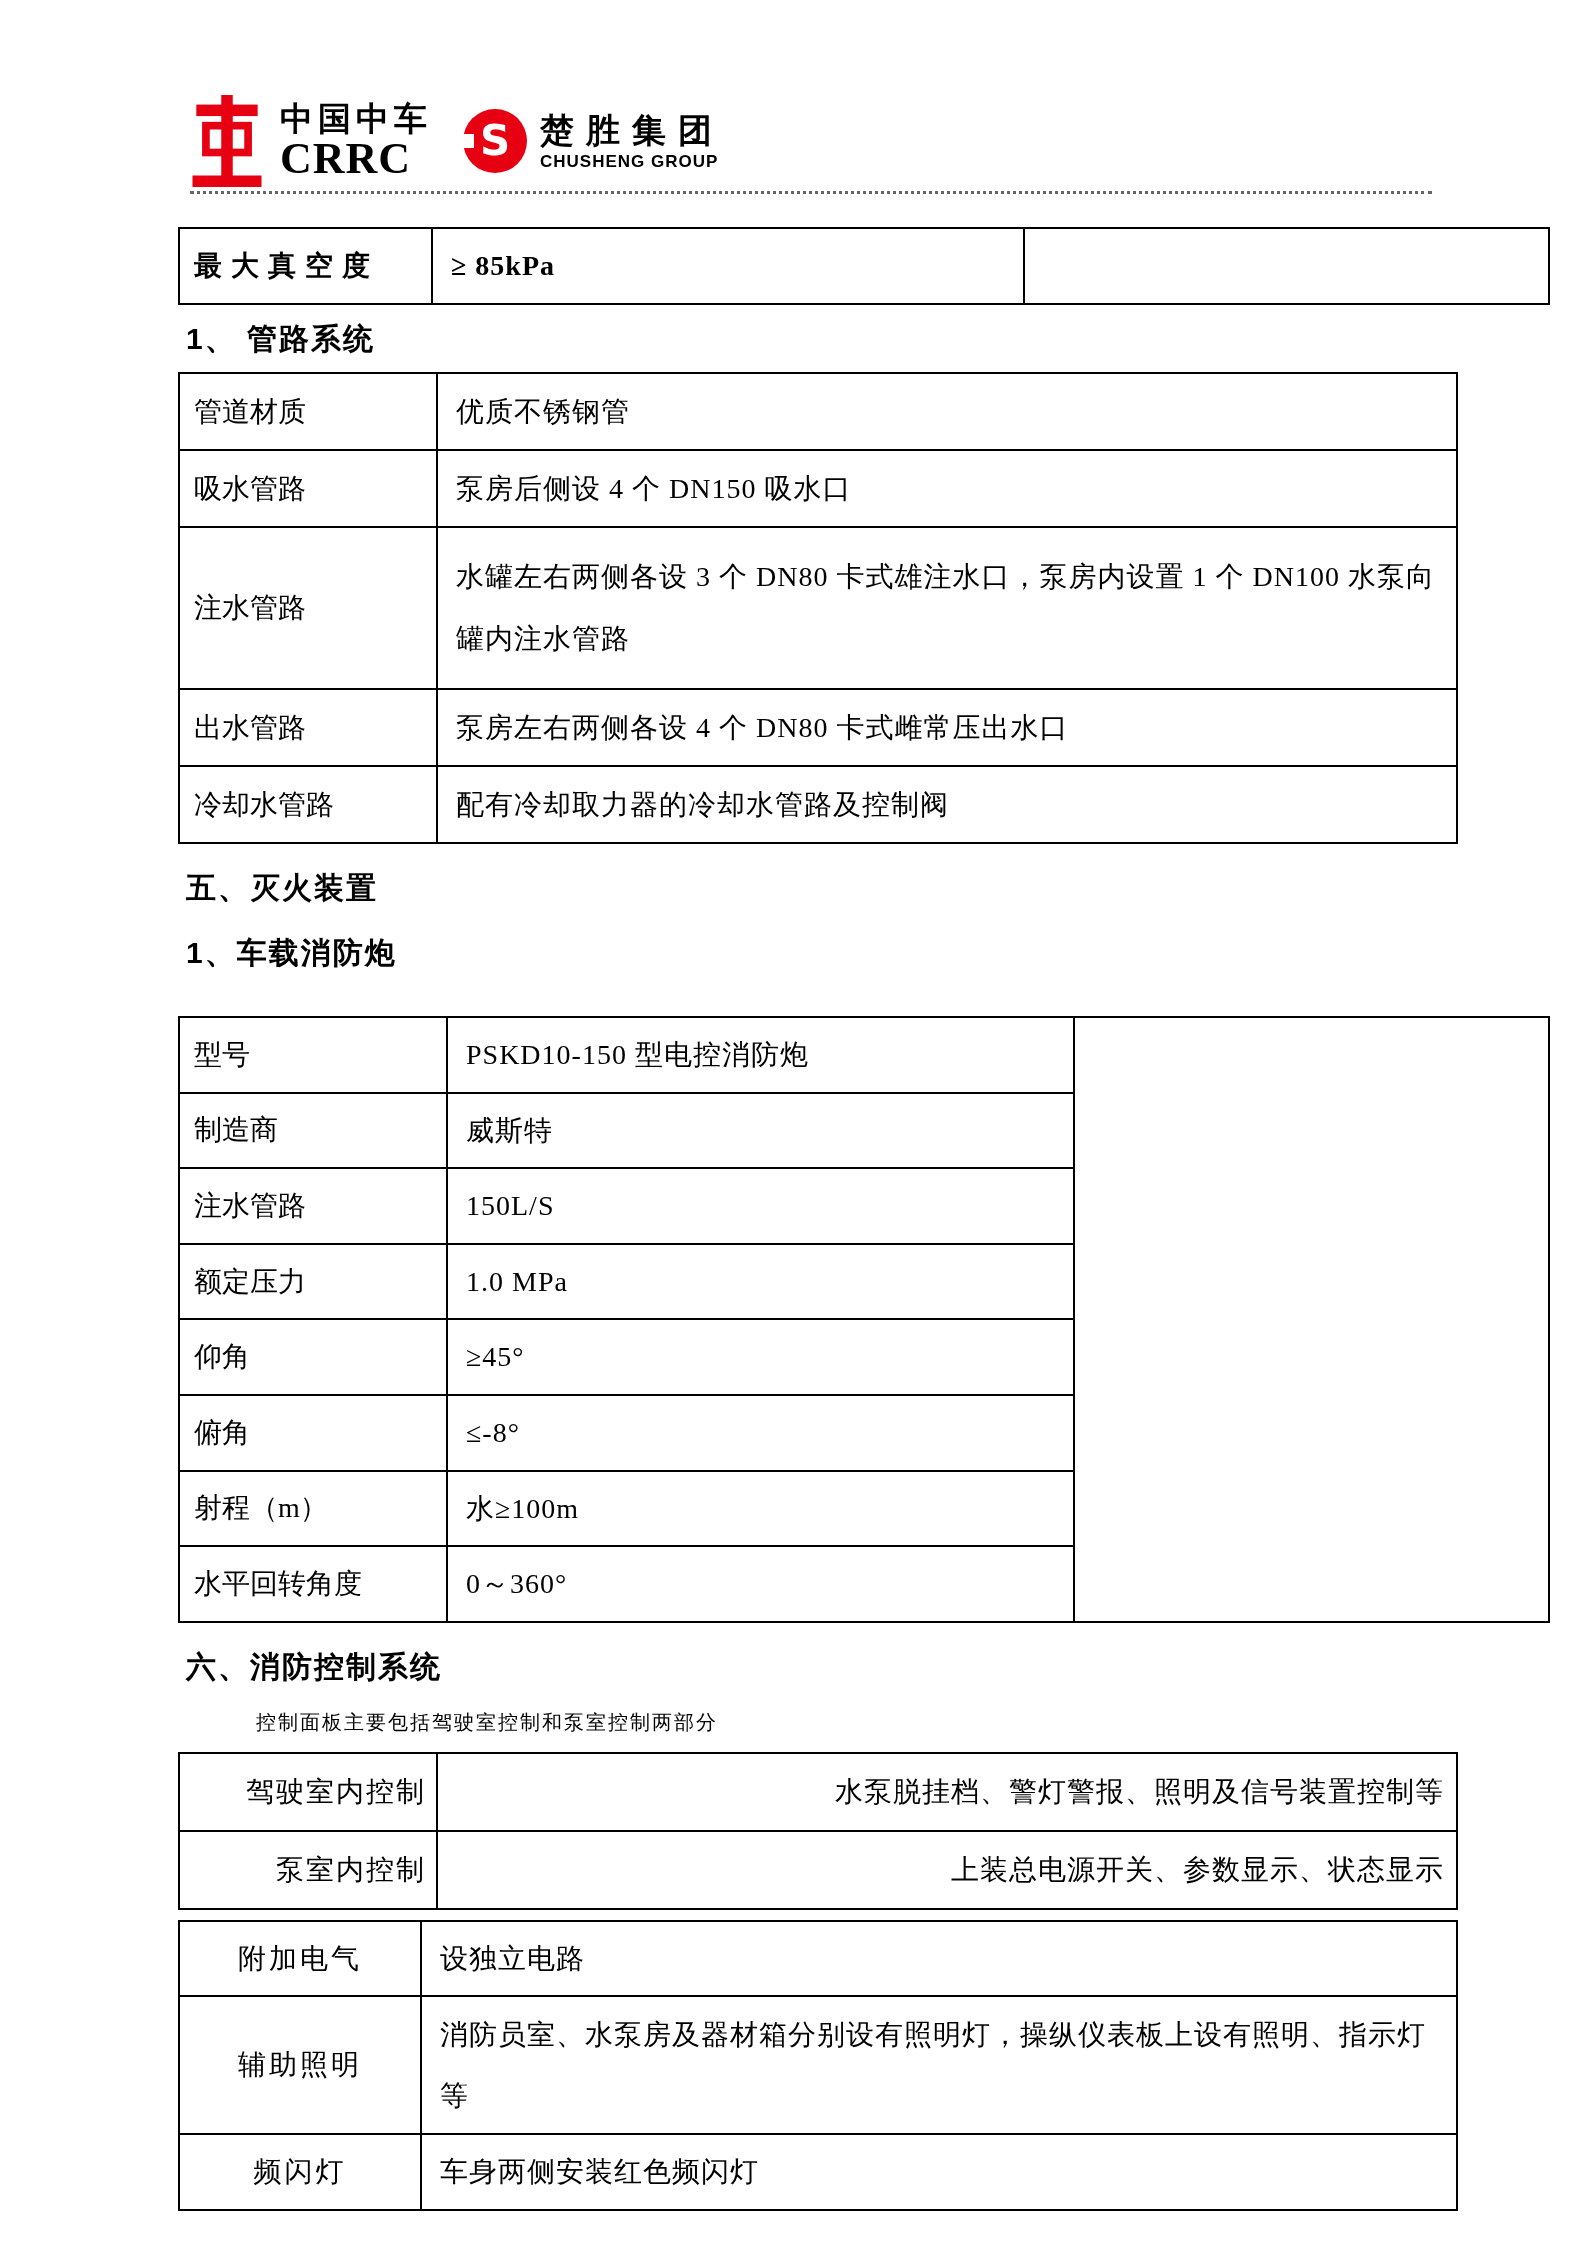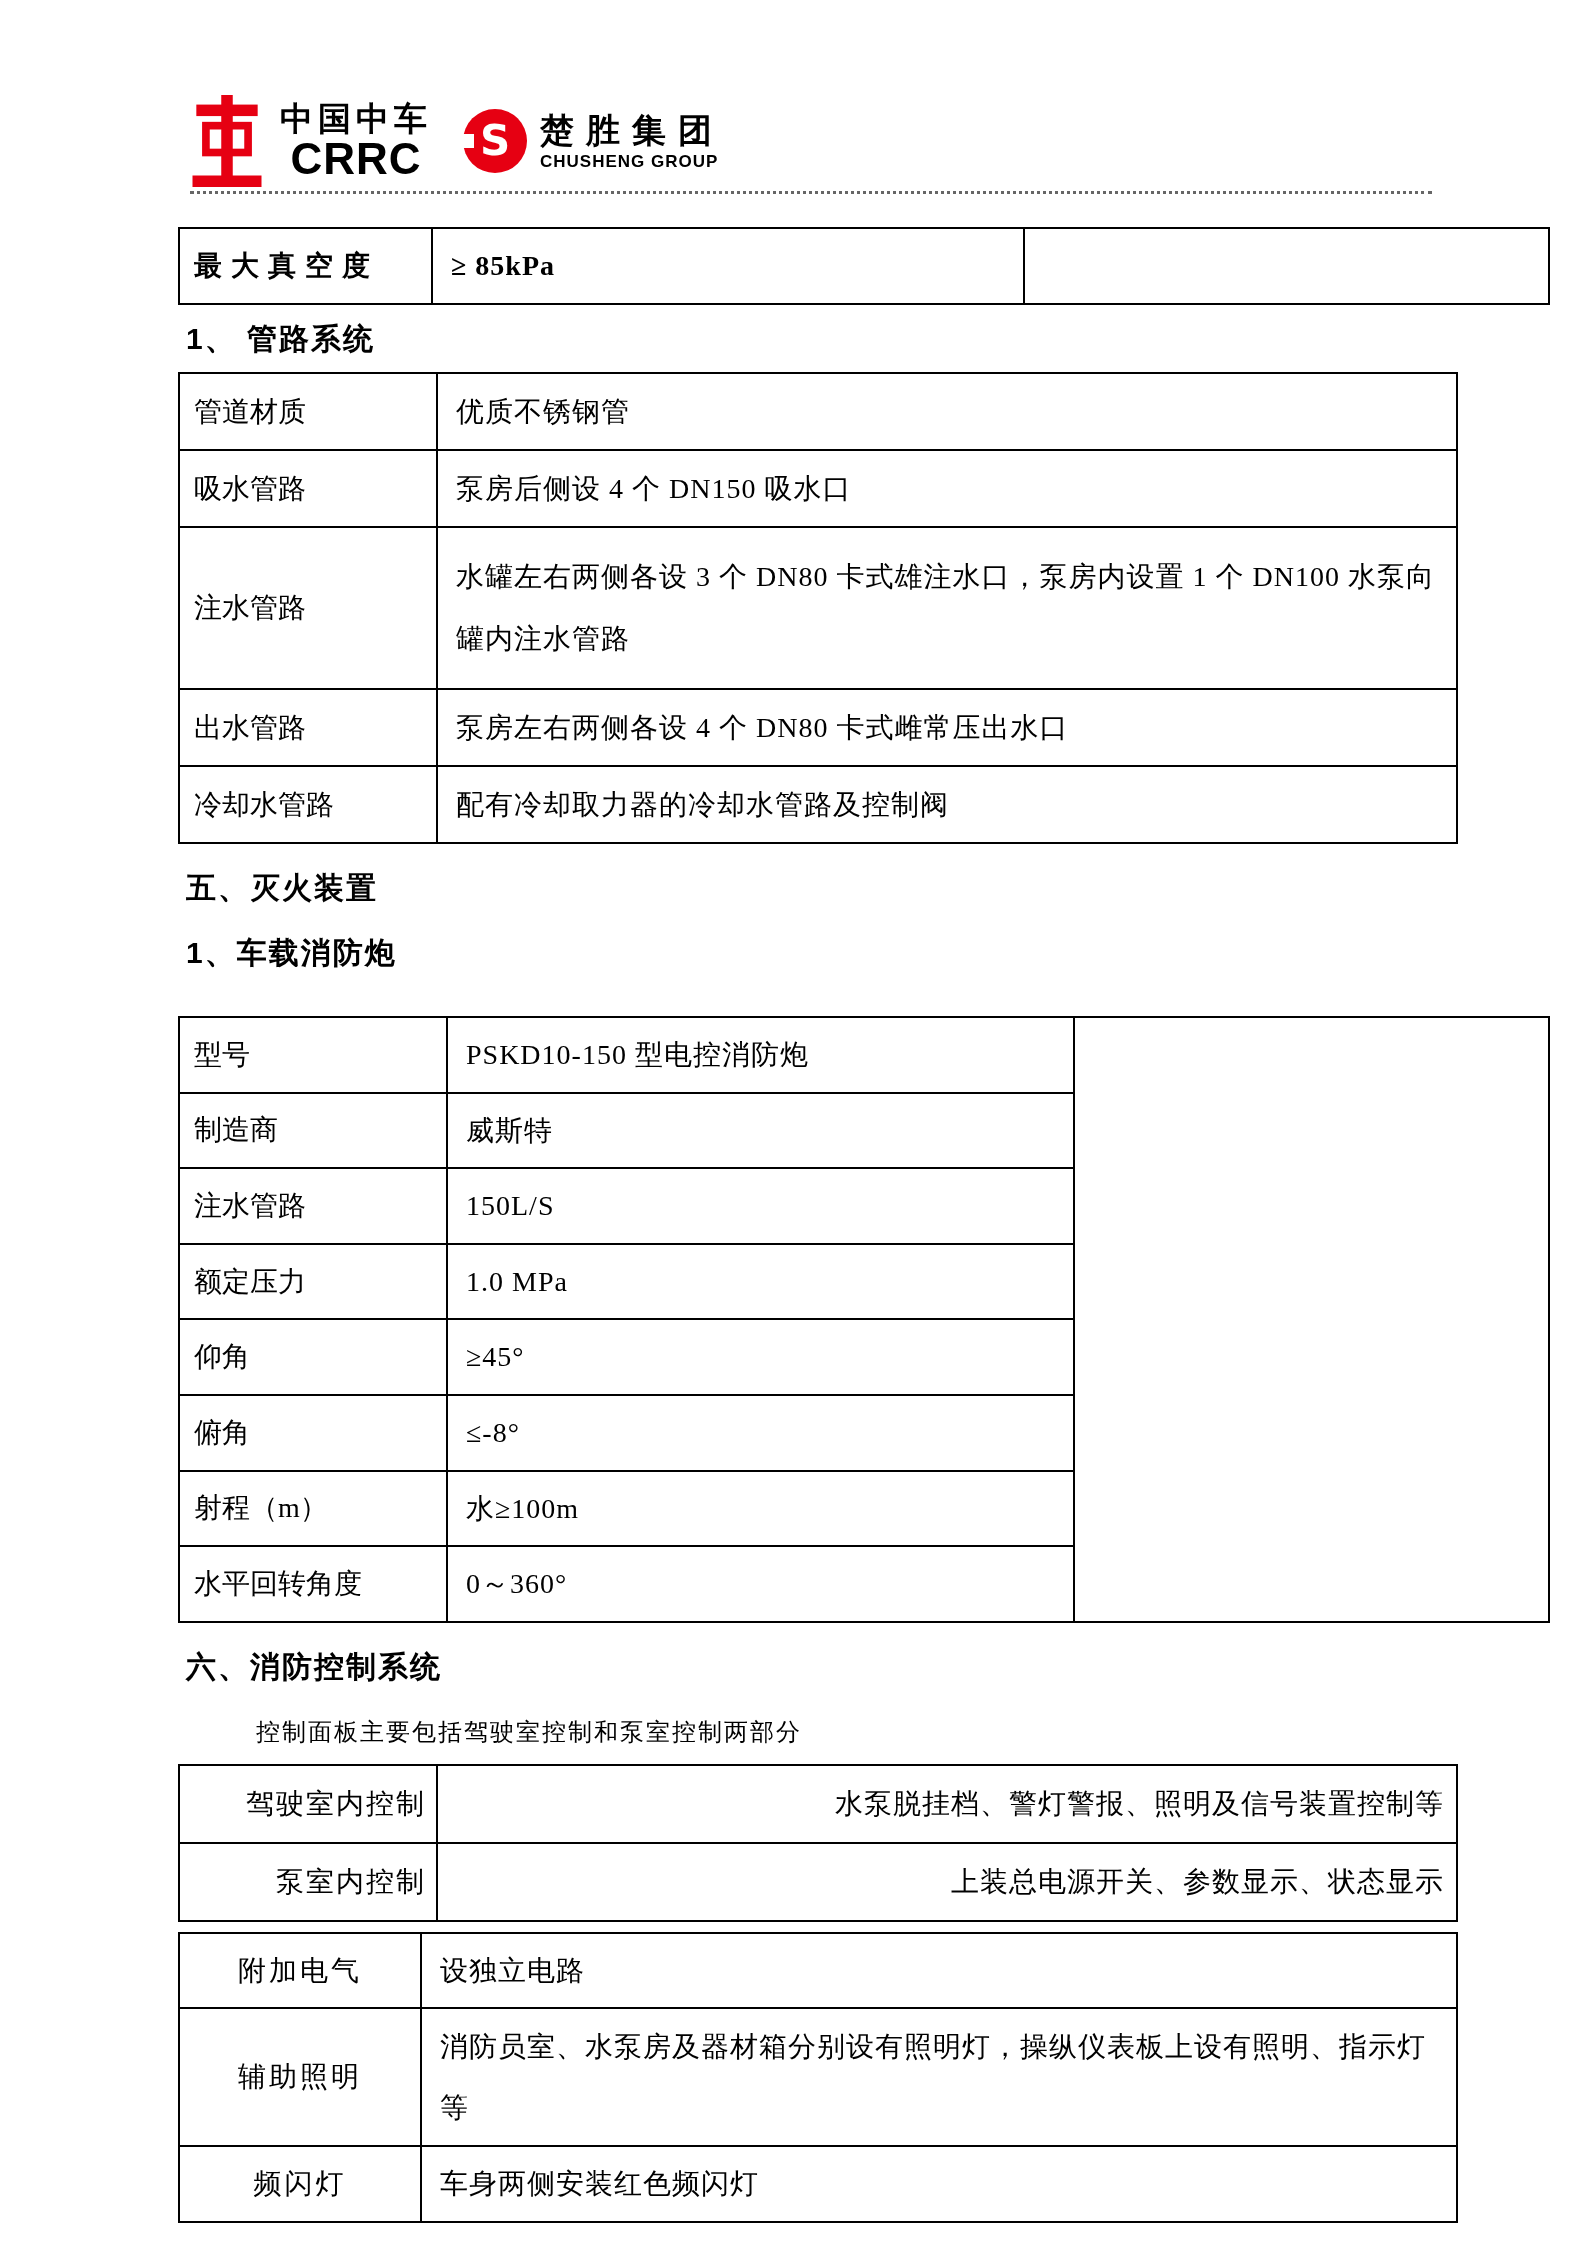--- a/index.html
+++ b/index.html
@@ -6,21 +6,21 @@
   .page{
     width:1587px;height:2245px;background:#ffffff;position:relative;
     font-family:"Liberation Serif", serif;color:#000;overflow:hidden;
     margin:0 auto;box-sizing:border-box;
   }
   
   .header{margin:95px 130px 0 190px;}
   .header-row{display:flex;align-items:center;height:92px;}
   .crrc-text{margin-left:16px;line-height:1;}
   .crrc-cn{font-family:"Liberation Sans",sans-serif;font-weight:bold;font-size:33px;letter-spacing:5px;}
-  .crrc-en{font-family:Liberation Sans, sans-serif;font-weight:bold;font-size:44px;letter-spacing:1px;margin-top:2px;text-align:center;}
+  .crrc-en{font-family:Liberation Serif, serif;font-weight:bold;font-size:44px;letter-spacing:1px;margin-top:2px;}
   .chusheng{display:flex;align-items:center;margin-left:30px;}
   .cs-text{margin-left:12px;line-height:1;}
   .cs-cn{font-family:"Liberation Sans",sans-serif;font-weight:bold;font-size:34px;letter-spacing:12px;}
   .cs-en{font-family:"Liberation Sans",sans-serif;font-weight:bold;font-size:17px;letter-spacing:1px;margin-top:6px;}
   .dotted-line{border-bottom:3px dotted #666;margin:4px 155px 0 190px;height:0;}
 
   
   .content{margin-left:178px;width:1280px;}
   table{border-collapse:collapse;table-layout:fixed;width:1280px;}
   td{border:2px solid #000;font-size:28px;vertical-align:middle;overflow:hidden;}
@@ -53,21 +53,21 @@
   .t-monitor .c1{width:242px;}
   .t-monitor .c2{width:595px;}
   .t-monitor .c3{width:443px;}
 
   
   .t-control{margin-top:6px;}
   .t-control td{height:64px;text-align:right;}
   .t-control .c1{width:232px;}
   .t-control td.lbl{letter-spacing:2px;}
 
-  .intro-par{font-size:24px;margin:28px 0 16px 78px;letter-spacing:2px;}
+  .intro-par{font-size:20px;margin:21px 0 16px 78px;letter-spacing:2px;}
 
   
   .t-electric{margin-top:10px;}
   .t-electric td{height:58px;}
   .t-electric .c1{width:232px;}
   .t-electric td.lbl{text-align:center;letter-spacing:3px;padding:6px 4px;}
   .t-electric tr.tall td{height:124px;}
 </style>
 </head>
 <body>

